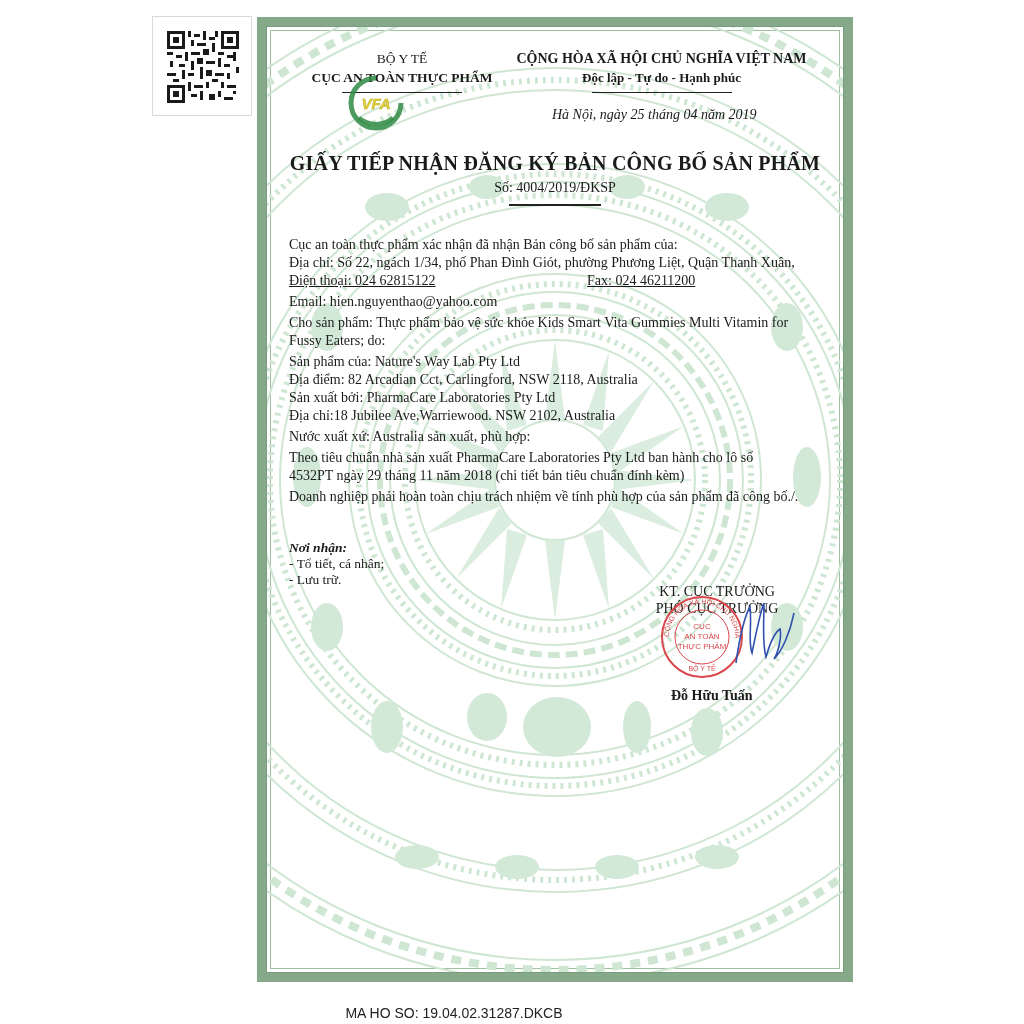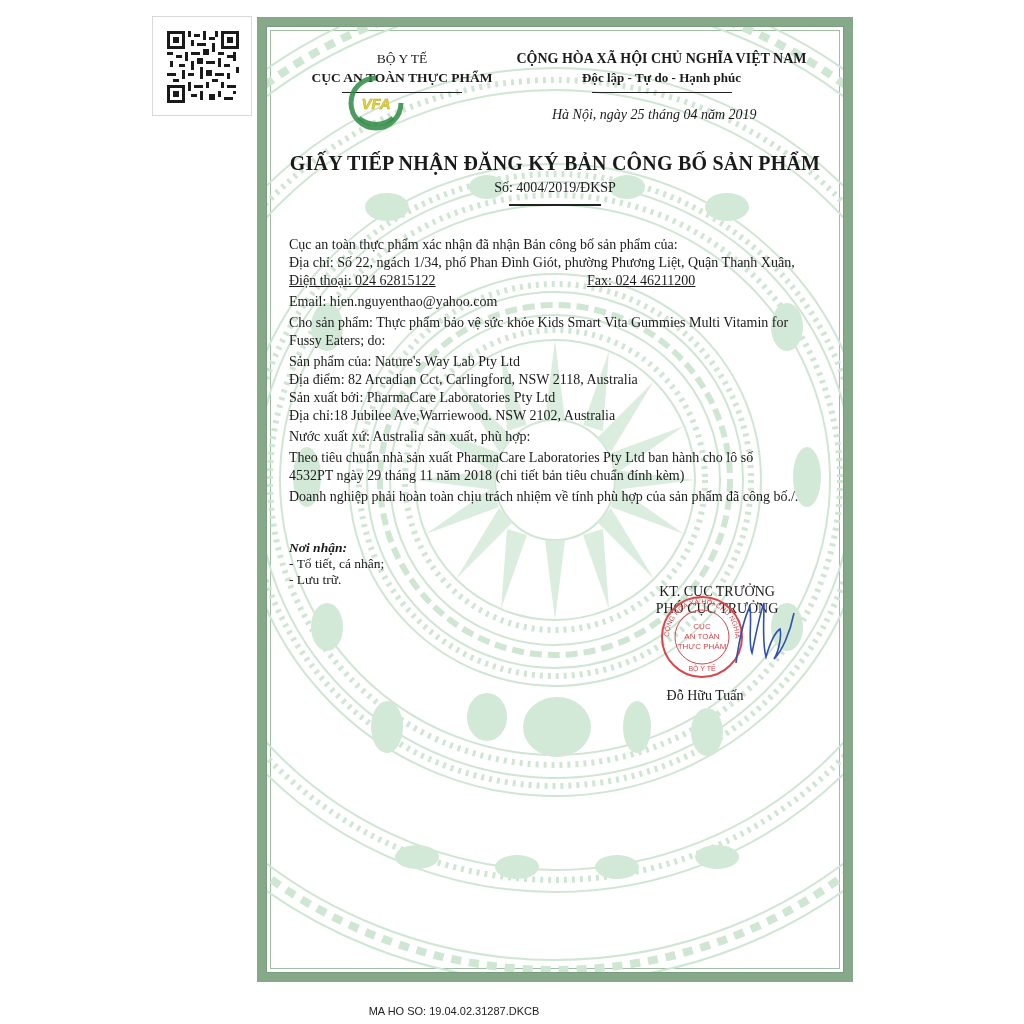--- a/index.html
+++ b/index.html
@@ -29,23 +29,23 @@
   .body { position:absolute; left:22px; top:209px; width:545px; font-size:14px; line-height:18px; }
   .body p { margin:0; }
   .gap { margin-top:3px !important; }
   .row-phone { display:flex;text-decoration:underline; }
   .row-phone .phone { width:298px; }
   .recv { position:absolute; left:22px; top:513px; font-size:13.5px; line-height:16px; }
   .recv .lbl { font-weight:bold; font-style:italic; }
   .sign { position:absolute; left:370px; top:513px; width:160px; text-align:center; font-weight:normal; font-size:14px; line-height:17px;margin-top:43px; }
   .stamp { position:absolute; left:393px; top:568px; }
   .signature { position:absolute; left:463px; top:566px; }
-  .signer { position:absolute; left:368px; top:661px; width:140px; text-align:center; font-weight:normal; font-size:14px; }
+  .signer { position:absolute; left:404px; top:661px; width:140px; text-align:left; font-weight:bold; font-size:14px; }
   .footer-code { position:absolute; left:0; width:908px; top:1005px; text-align:center;
-                 font-family:"Liberation Sans", "DejaVu Sans", sans-serif; font-size:11px; color:#222; }
+                 font-family:"Liberation Sans", "DejaVu Sans", sans-serif; font-size:14px; color:#222; }
 </style>
 </head>
 <body>
 
 <div class="qr-box">
   <svg width="72" height="72" viewBox="0 0 24 24">
     <rect width="24" height="24" fill="#fff"></rect>
     <g fill="#1a1a1a">
       <rect x="0" y="0" width="6" height="6"></rect>
         <rect x="1" y="1" width="4" height="4" fill="#fff"></rect>

